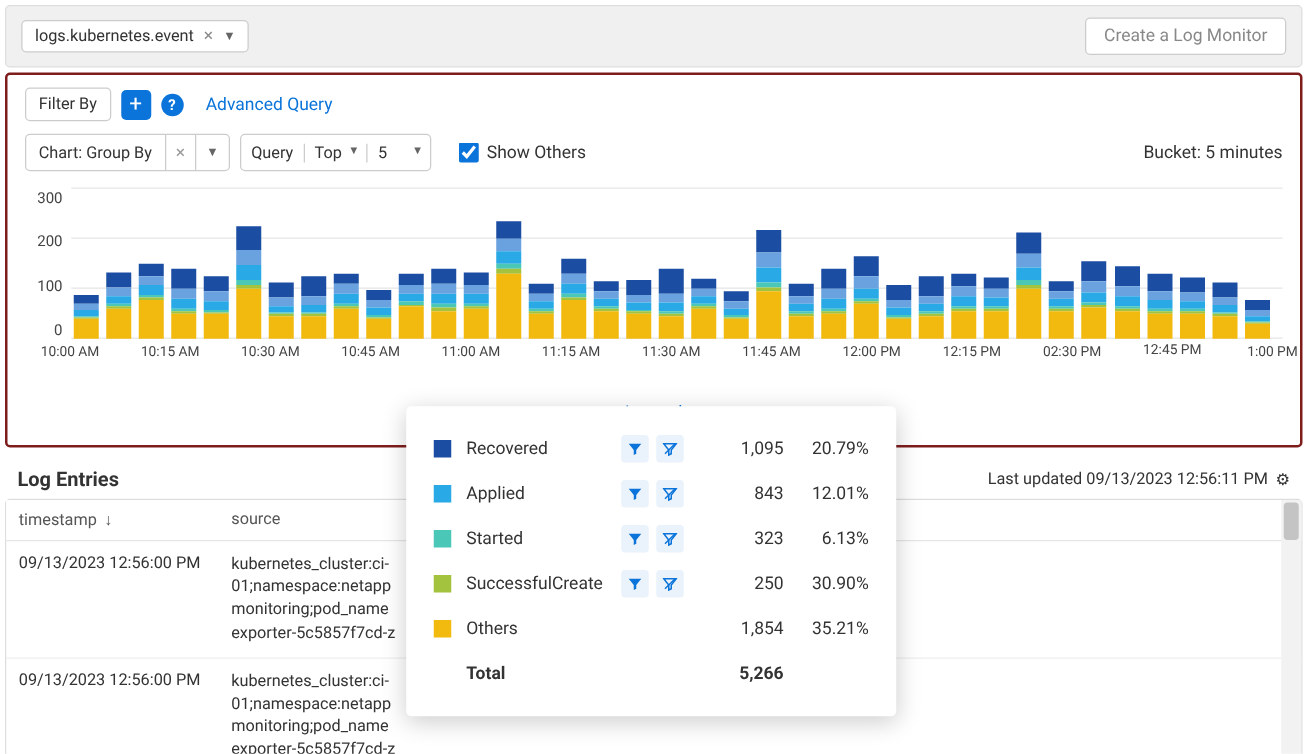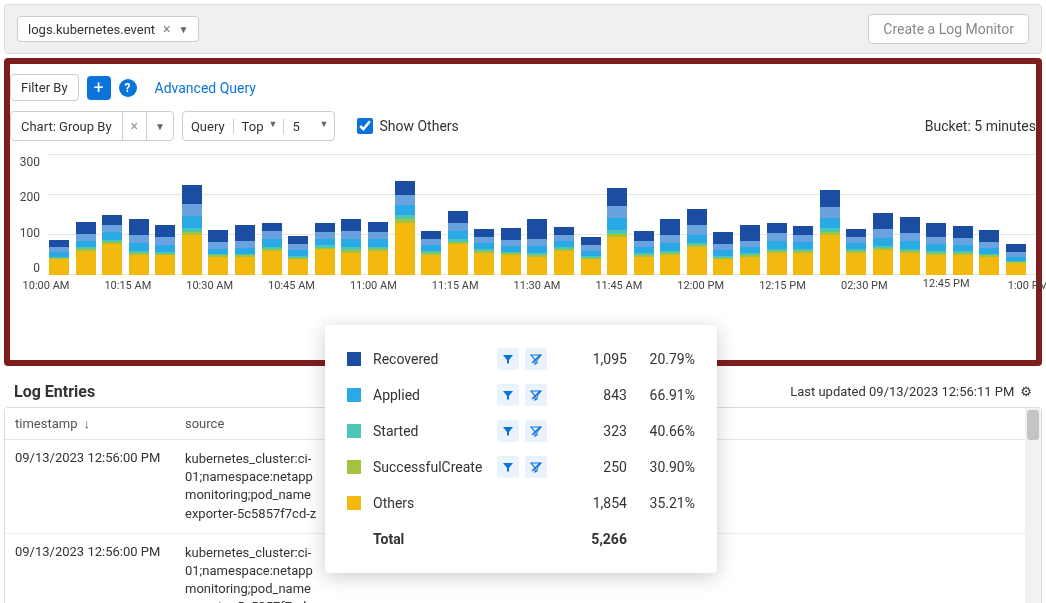--- a/index.html
+++ b/index.html
@@ -2,21 +2,21 @@
 <html><head>
   <meta charset="utf-8">
   <style>
     * { box-sizing: border-box; margin: 0; padding: 0; font-family: -apple-system, BlinkMacSystemFont, "Segoe UI", Roboto, Arial, sans-serif; }
     body { width: 1046px; height: 603px; background: #fff; color: #333; font-size: 13px; overflow: hidden; position: relative; }
     .topbar { background: #f0f0f0; border: 1px solid #ddd; border-radius: 4px; height: 50px; display: flex; align-items: center; padding: 0 12px; margin: 4px; }
     .tag-pill { background: #fff; border: 1px solid #ccc; border-radius: 4px; padding: 4px 10px; display: flex; align-items: center; gap: 8px; font-size: 13px; }
     .tag-pill .x { color: #888; cursor: pointer; font-size: 14px; }
     .tag-pill .caret { color: #666; font-size: 10px; }
     .btn-outline { margin-left: auto; background: #fff; border: 1px solid #ccc; border-radius: 4px; padding: 6px 14px; color: #888; font-size: 14px; cursor: pointer; }
-    .panel { border: 6px solid #7f1d1d; border-radius: 4px; margin: 4px; padding: 10px 0 18px; position: relative; }
+    .panel { border: 2px solid #7f1d1d; border-radius: 4px; margin: 4px; padding: 10px 14px 18px; position: relative; }
     .row { display: flex; align-items: center; gap: 8px; }
     .label-btn { background: #fff; border: 1px solid #ccc; border-radius: 4px; padding: 5px 10px; font-size: 13px; color: #333; }
     .plus-btn { background: #0a74da; color: #fff; border: none; border-radius: 4px; width: 24px; height: 24px; font-size: 18px; cursor: pointer; display: flex; align-items: center; justify-content: center; }
     .help-icon { width: 18px; height: 18px; border-radius: 50%; background: #0a74da; color: #fff; font-size: 12px; display: flex; align-items: center; justify-content: center; font-weight: bold; cursor: pointer; }
     .link { color: #0a74da; font-size: 14px; cursor: pointer; margin-left: 10px; }
     .row2 { margin-top: 10px; display: flex; align-items: center; gap: 8px; flex-wrap: nowrap; }
     .groupby-area { display: flex; align-items: center; border: 1px solid #ccc; border-radius: 4px; overflow: hidden; height: 30px; }
     .gb-label { padding: 0 10px; border-right: 1px solid #ccc; height: 100%; display: flex; align-items: center; font-size: 13px; }
     .gb-chips { display: flex; align-items: center; padding: 0 6px; min-width: 200px; }
     .chip { background: #cfe8ff; border-radius: 3px; padding: 2px 6px; font-size: 12px; display: flex; gap: 6px; align-items: center; }
@@ -495,40 +495,40 @@
           </svg>
         </div>
         <div class="filter-mini">
           <svg width="12" height="12" viewBox="0 0 12 12">
             <path d="M1 2h10L7 7v3l-2 1V7z" fill="none" stroke="#0a74da" stroke-width="1.2"></path>
             <line x1="2" y1="10" x2="10" y2="2" stroke="#0a74da" stroke-width="1.2"></line>
           </svg>
         </div>
       </div>
       <div class="legend-count">843</div>
-      <div class="legend-pct">66.91%</div>
+      <div class="legend-pct">12.01%</div>
     </div>
     <div class="legend-row">
       <div class="legend-swatch" style="background: rgb(75, 199, 183);"></div>
       <div class="legend-label">Started</div>
       <div class="legend-btns">
         <div class="filter-mini">
           <svg width="12" height="12" viewBox="0 0 12 12">
             <path d="M1 2h10L7 7v3l-2 1V7z" fill="#0a74da"></path>
           </svg>
         </div>
         <div class="filter-mini">
           <svg width="12" height="12" viewBox="0 0 12 12">
             <path d="M1 2h10L7 7v3l-2 1V7z" fill="none" stroke="#0a74da" stroke-width="1.2"></path>
             <line x1="2" y1="10" x2="10" y2="2" stroke="#0a74da" stroke-width="1.2"></line>
           </svg>
         </div>
       </div>
       <div class="legend-count">323</div>
-      <div class="legend-pct">40.66%</div>
+      <div class="legend-pct">6.13%</div>
     </div>
     <div class="legend-row">
       <div class="legend-swatch" style="background: rgb(163, 194, 61);"></div>
       <div class="legend-label">SuccessfulCreate</div>
       <div class="legend-btns">
         <div class="filter-mini">
           <svg width="12" height="12" viewBox="0 0 12 12">
             <path d="M1 2h10L7 7v3l-2 1V7z" fill="#0a74da"></path>
           </svg>
         </div>

